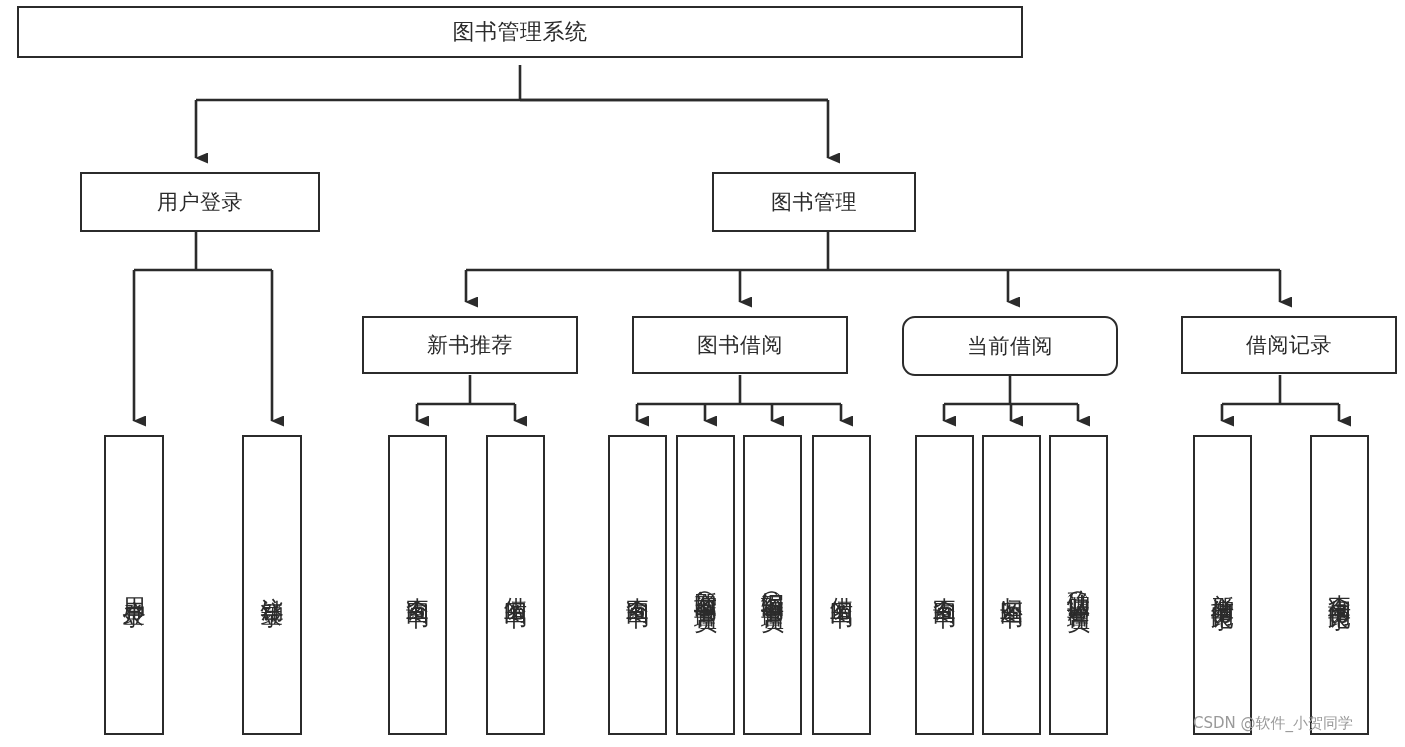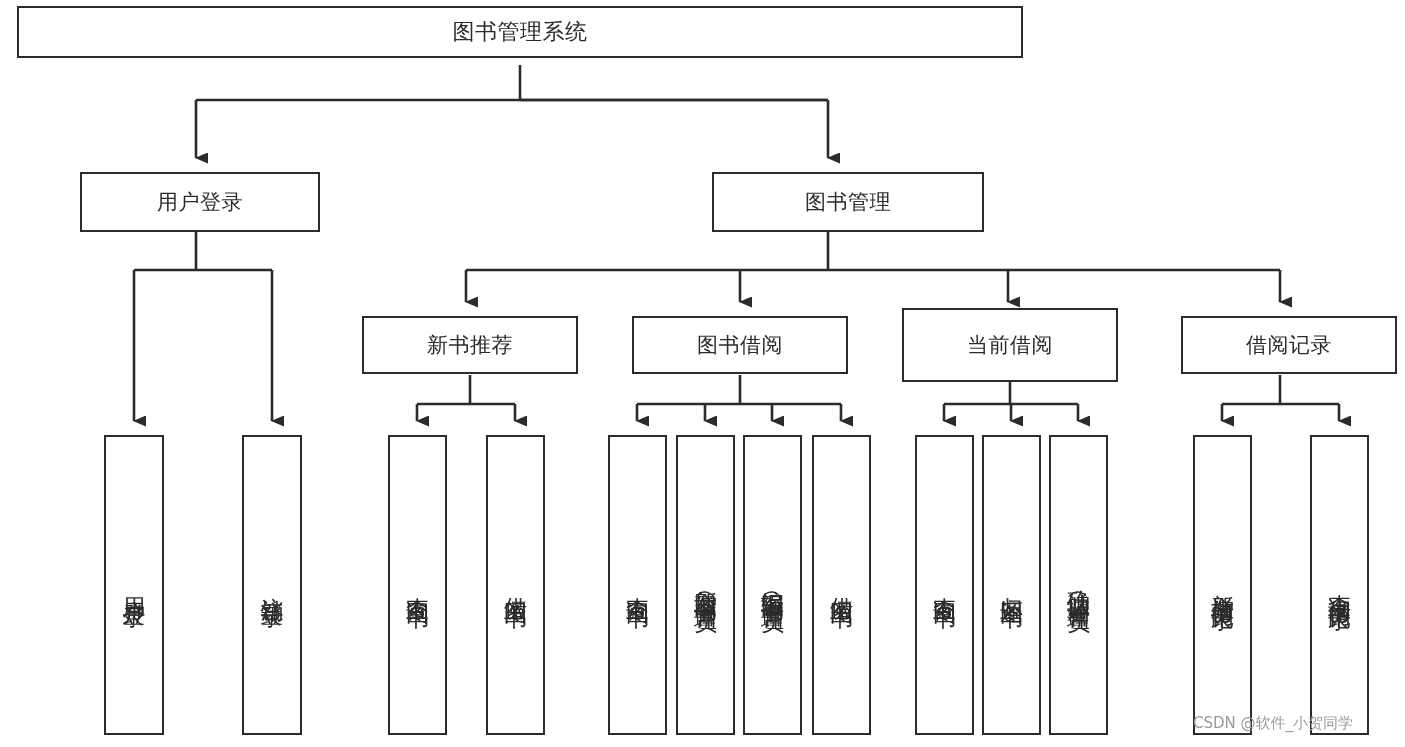--- a/index.html
+++ b/index.html
@@ -129,31 +129,31 @@
     </g>
   </svg>
 
   <div class="node horiz root" style="left:17px; top:6px; width:1006px; height:52px;">
     <span class="label">图书管理系统</span>
   </div>
 
   <div class="node horiz" style="left:80px; top:172px; width:240px; height:60px;">
     <span class="label">用户登录</span>
   </div>
-  <div class="node horiz" style="left:712px; top:172px; width:272px; height:60px;">
+  <div class="node horiz" style="left:712px; top:172px; width:204px; height:60px;">
     <span class="label">图书管理</span>
   </div>
 
   <div class="node horiz" style="left:632px; top:316px; width:216px; height:58px;">
     <span class="label">图书借阅</span>
   </div>
   <div class="node horiz" style="left:362px; top:316px; width:216px; height:58px;">
     <span class="label">新书推荐</span>
   </div>
-  <div class="node horiz" style="left:902px; top:308px; width:216px; height:74px;">
+  <div class="node horiz" style="left:902px; top:316px; width:216px; height:60px;border-radius:13px;">
     <span class="label">当前借阅</span>
   </div>
   <div class="node horiz" style="left:1172px; top:316px; width:216px; height:58px;margin-left:9px;">
     <span class="label">借阅记录</span>
   </div>
 
   <div class="node vert" style="left:104px; top:435px; width:60px; height:300px;">
     <span class="label">用户登录</span>
   </div>
   <div class="node vert" style="left:242px; top:435px; width:60px; height:300px;">

